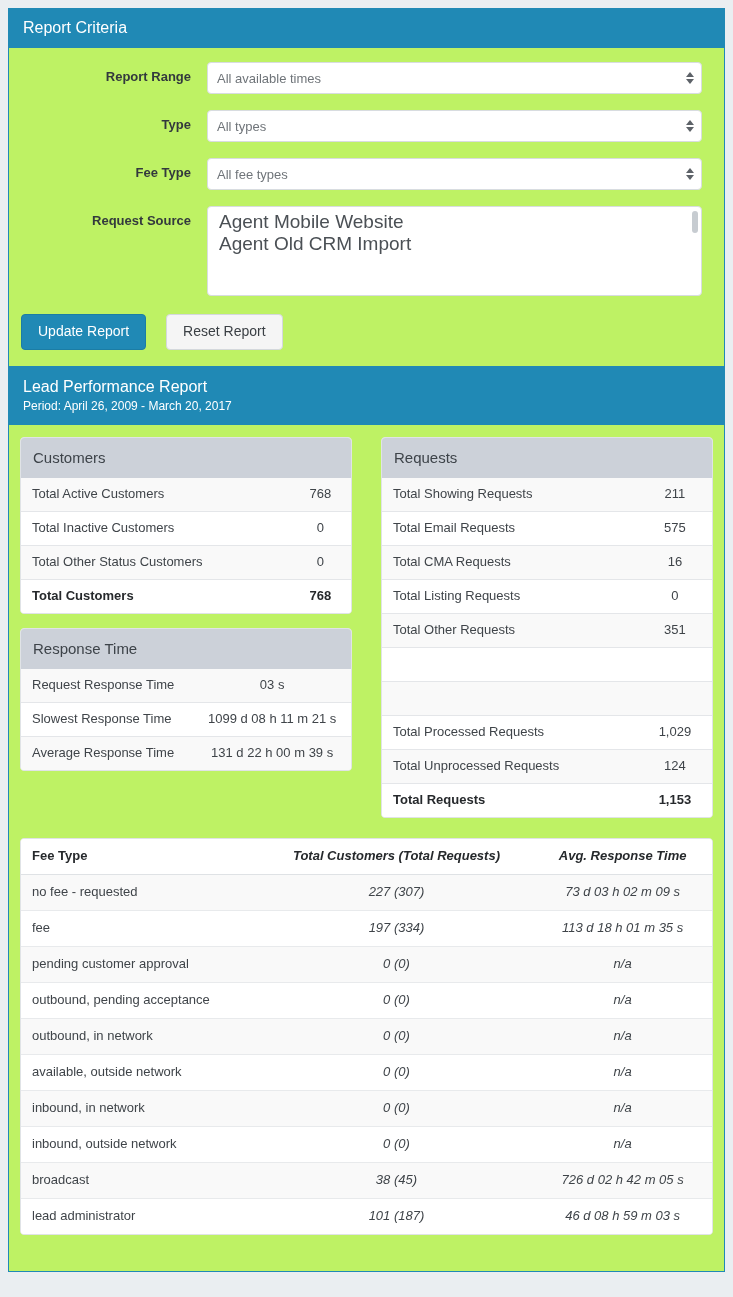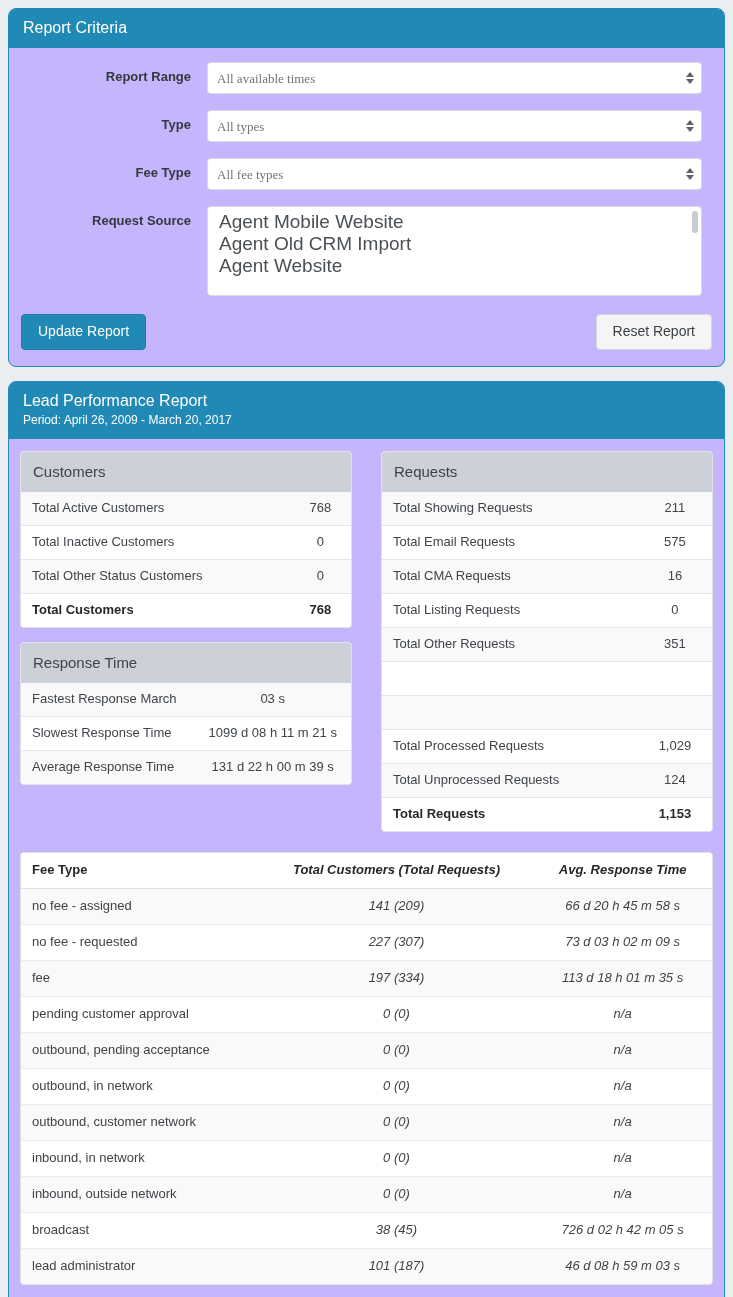--- a/index.html
+++ b/index.html
@@ -9,24 +9,23 @@
     background: #eaeef1;
     font-family: "Liberation Sans", sans-serif;
     font-size: 13px;
     color: #3a3f44;
     -webkit-font-smoothing: antialiased;
   }
   .page { width: 733px; min-height: 1297px; padding: 8px 8px 0 8px; }
 
   
   .panel {
-    background: #c4b5fd;
+    background: #bef264;
     border: 1px solid #2089b5;
-    border-radius: 8px;
-    margin-bottom: 14px;
+    border-radius: 0;
     overflow: hidden;
   }
   .panel-head {
     background: #2089b5;
     color: #ffffff;
     padding: 9px 14px 10px 14px;
   }
   .panel-head .title { font-size: 16px; font-weight: 400; line-height: 20px; }
   .panel-head .subtitle { font-size: 12px; line-height: 17px; margin-top: 1px; }
   .panel-body { padding: 14px 12px 16px 12px; }
@@ -49,21 +48,20 @@
     height: 32px;
     border: 1px solid #d8dce0;
     border-radius: 4px;
     background: #ffffff;
     padding: 7px 28px 7px 9px;
     font-size: 13px;
     color: #6f7479;
     line-height: 18px;
     white-space: nowrap;
     overflow: hidden;
-    font-family: Liberation Serif, serif;
   }
   .stepper {
     position: absolute;
     right: 8px; top: 50%;
     transform: translateY(-50%);
     width: 9px; height: 18px;
     display: flex; flex-direction: column;
     justify-content: center; align-items: center; gap: 2px;
     pointer-events: none;
   }
@@ -90,21 +88,21 @@
     overflow: hidden;
   }
   .listbox-scroll {
     position: absolute;
     top: 4px; right: 3px;
     width: 6px; height: 22px;
     border-radius: 3px;
     background: #c7ccd1;
   }
 
-  .btn-row { display: flex; justify-content: space-between; gap: 4px; margin-top: 18px; }
+  .btn-row { display: flex; justify-content: flex-start; gap: 20px; margin-top: 18px; }
   .btn {
     font-size: 14px;
     padding: 8px 16px 9px 16px;
     border-radius: 4px;
     border: 1px solid transparent;
     line-height: 17px;
     cursor: pointer;
     font-family: "Liberation Sans", sans-serif;
   }
   .btn-primary { background: #2089b5; border-color: #1b7da5; color: #ffffff; }
@@ -220,21 +218,20 @@
           </div>
         </div>
       </div>
 
       <div class="form-row">
         <div class="form-label">Request Source</div>
         <div class="form-ctrl">
           <div class="listbox">
             <div class="opt">Agent Mobile Website</div>
             <div class="opt">Agent Old CRM Import</div>
-            <div class="opt">Agent Website</div>
 
             <div class="listbox-scroll"></div>
           </div>
         </div>
       </div>
 
       <div class="btn-row">
         <button class="btn btn-primary">Update Report</button>
         <button class="btn btn-default">Reset Report</button>
       </div>
@@ -276,21 +273,21 @@
                 </tr>
               </tbody>
             </table>
           </div>
 
           <div class="card">
             <div class="card-head">Response Time</div>
             <table class="kv">
               <tbody>
                 <tr>
-                  <td>Fastest Response March</td>
+                  <td>Request Response Time</td>
                   <td class="v">03 s</td>
                 </tr>
                 <tr>
                   <td>Slowest Response Time</td>
                   <td class="v">1099 d 08 h 11 m 21 s</td>
                 </tr>
                 <tr>
                   <td>Average Response Time</td>
                   <td class="v">131 d 22 h 00 m 39 s</td>
                 </tr>
@@ -356,25 +353,20 @@
         <table class="fee">
           <thead>
             <tr>
               <th>Fee Type</th>
               <th class="r">Total Customers (Total Requests)</th>
               <th class="r">Avg. Response Time</th>
             </tr>
           </thead>
           <tbody>
             <tr>
-              <td>no fee - assigned</td>
-              <td class="r">141 (209)</td>
-              <td class="r">66 d 20 h 45 m 58 s</td>
-            </tr>
-            <tr>
               <td>no fee - requested</td>
               <td class="r">227 (307)</td>
               <td class="r">73 d 03 h 02 m 09 s</td>
             </tr>
             <tr>
               <td>fee</td>
               <td class="r">197 (334)</td>
               <td class="r">113 d 18 h 01 m 35 s</td>
             </tr>
             <tr>
@@ -386,21 +378,21 @@
               <td>outbound, pending acceptance</td>
               <td class="r">0 (0)</td>
               <td class="r">n/a</td>
             </tr>
             <tr>
               <td>outbound, in network</td>
               <td class="r">0 (0)</td>
               <td class="r">n/a</td>
             </tr>
             <tr>
-              <td>outbound, customer network</td>
+              <td>available, outside network</td>
               <td class="r">0 (0)</td>
               <td class="r">n/a</td>
             </tr>
             <tr>
               <td>inbound, in network</td>
               <td class="r">0 (0)</td>
               <td class="r">n/a</td>
             </tr>
             <tr>
               <td>inbound, outside network</td>

